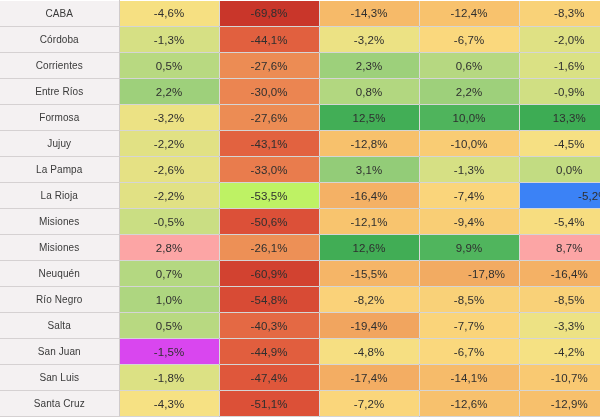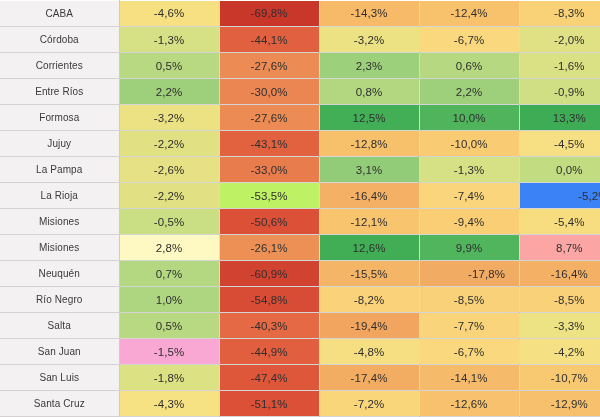--- a/index.html
+++ b/index.html
@@ -130,21 +130,21 @@
       <tr>
         <td class="label-cell">Misiones</td>
         <td class="value-cell" style="background: rgb(202, 222, 131);">-0,5%</td>
         <td class="value-cell" style="background: rgb(220, 80, 56);">-50,6%</td>
         <td class="value-cell" style="background: rgb(248, 196, 110);">-12,1%</td>
         <td class="value-cell" style="background: rgb(249, 206, 117);">-9,4%</td>
         <td class="value-cell" style="background: rgb(247, 221, 128);">-5,4%</td>
       </tr>
       <tr>
         <td class="label-cell">Misiones</td>
-        <td class="value-cell" style="background: #fef9c3;">2,8%</td>
+        <td class="value-cell" style="background: #fca5a5;">2,8%</td>
         <td class="value-cell" style="background: rgb(237, 144, 86);">-26,1%</td>
         <td class="value-cell" style="background: rgb(65, 173, 85);">12,6%</td>
         <td class="value-cell" style="background: rgb(80, 181, 93);">9,9%</td>
         <td class="value-cell" style="background: #fca5a5;">8,7%</td>
       </tr>
       <tr>
         <td class="label-cell">Neuquén</td>
         <td class="value-cell" style="background: rgb(180, 216, 129);">0,7%</td>
         <td class="value-cell" style="background: rgb(210, 66, 48);">-60,9%</td>
         <td class="value-cell" style="background: rgb(245, 181, 103);">-15,5%</td>
@@ -162,21 +162,21 @@
       <tr>
         <td class="label-cell">Salta</td>
         <td class="value-cell" style="background: rgb(184, 217, 129);">0,5%</td>
         <td class="value-cell" style="background: rgb(228, 105, 68);">-40,3%</td>
         <td class="value-cell" style="background: rgb(241, 165, 95);">-19,4%</td>
         <td class="value-cell" style="background: rgb(250, 212, 122);">-7,7%</td>
         <td class="value-cell" style="background: rgb(237, 226, 132);">-3,3%</td>
       </tr>
       <tr>
         <td class="label-cell">San Juan</td>
-        <td class="value-cell" style="background: #f9a8d4; margin-left: 33px;">-1,5%</td>
+        <td class="value-cell" style="background: #d946ef; margin-left: 33px;">-1,5%</td>
         <td class="value-cell" style="background: rgb(225, 94, 62);">-44,9%</td>
         <td class="value-cell" style="background: rgb(246, 223, 130);">-4,8%</td>
         <td class="value-cell" style="background: rgb(250, 216, 125);">-6,7%</td>
         <td class="value-cell" style="background: rgb(245, 225, 131);">-4,2%</td>
       </tr>
       <tr>
         <td class="label-cell">San Luis</td>
         <td class="value-cell" style="background: rgb(220, 225, 132);">-1,8%</td>
         <td class="value-cell" style="background: rgb(223, 87, 59);">-47,4%</td>
         <td class="value-cell" style="background: rgb(243, 173, 99);">-17,4%</td>

